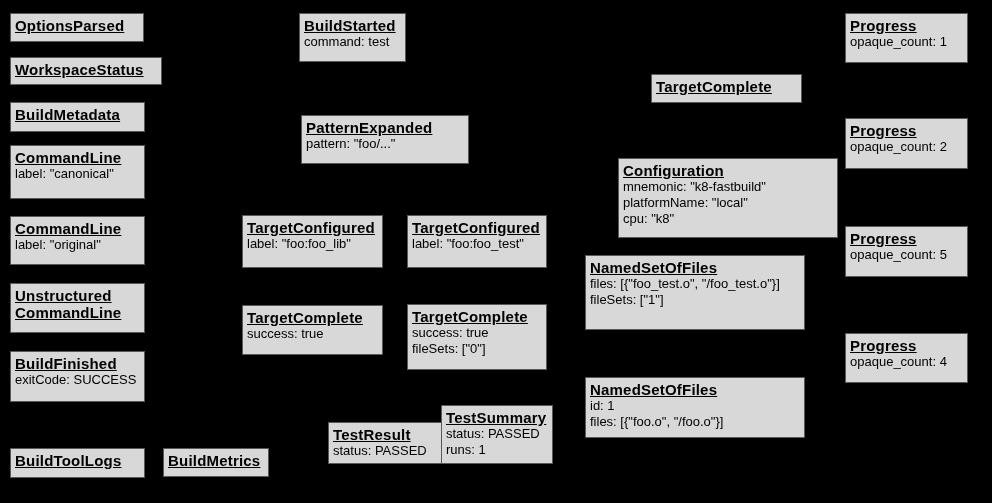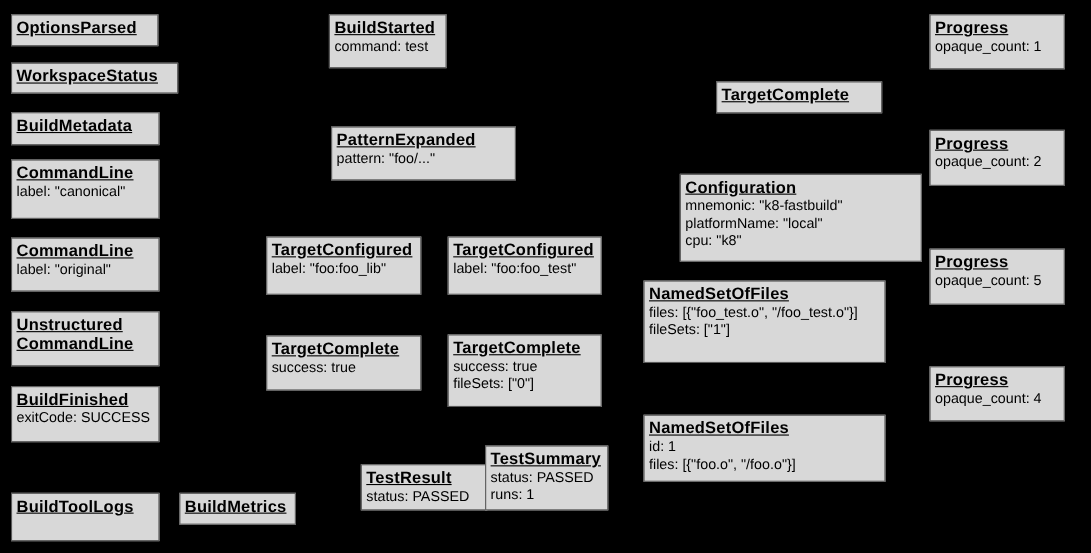--- a/index.html
+++ b/index.html
@@ -60,21 +60,21 @@
       <div class="node-line">label: "original"</div>
     </div>
     <div class="node" style="left: 10px; top: 283px; width: 135px; height: 50px; background: rgb(216, 216, 216); border-color: rgb(89, 89, 89);">
       <div class="node-title">Unstructured
 CommandLine</div>
     </div>
     <div class="node" style="left: 10px; top: 351px; width: 135px; height: 51px; background: rgb(216, 216, 216); border-color: rgb(89, 89, 89);">
       <div class="node-title">BuildFinished</div>
       <div class="node-line">exitCode: SUCCESS</div>
     </div>
-    <div class="node" style="left: 10px; top: 448px; width: 135px; height: 44px; background: rgb(216, 216, 216); border-color: rgb(89, 89, 89);">
+    <div class="node" style="left: 10px; top: 448px; width: 135px; height: 30px; background: rgb(216, 216, 216); border-color: rgb(89, 89, 89);">
       <div class="node-title">BuildToolLogs</div>
     </div>
     <div class="node" style="left: 299px; top: 13px; width: 107px; height: 49px; background: rgb(216, 216, 216); border-color: rgb(89, 89, 89);">
       <div class="node-title">BuildStarted</div>
       <div class="node-line">command: test</div>
     </div>
     <div class="node" style="left: 163px; top: 448px; width: 106px; height: 29px; background: rgb(216, 216, 216); border-color: rgb(89, 89, 89);">
       <div class="node-title">BuildMetrics</div>
     </div>
     <div class="node" style="left: 301px; top: 115px; width: 168px; height: 49px; background: rgb(216, 216, 216); border-color: rgb(89, 89, 89);">

